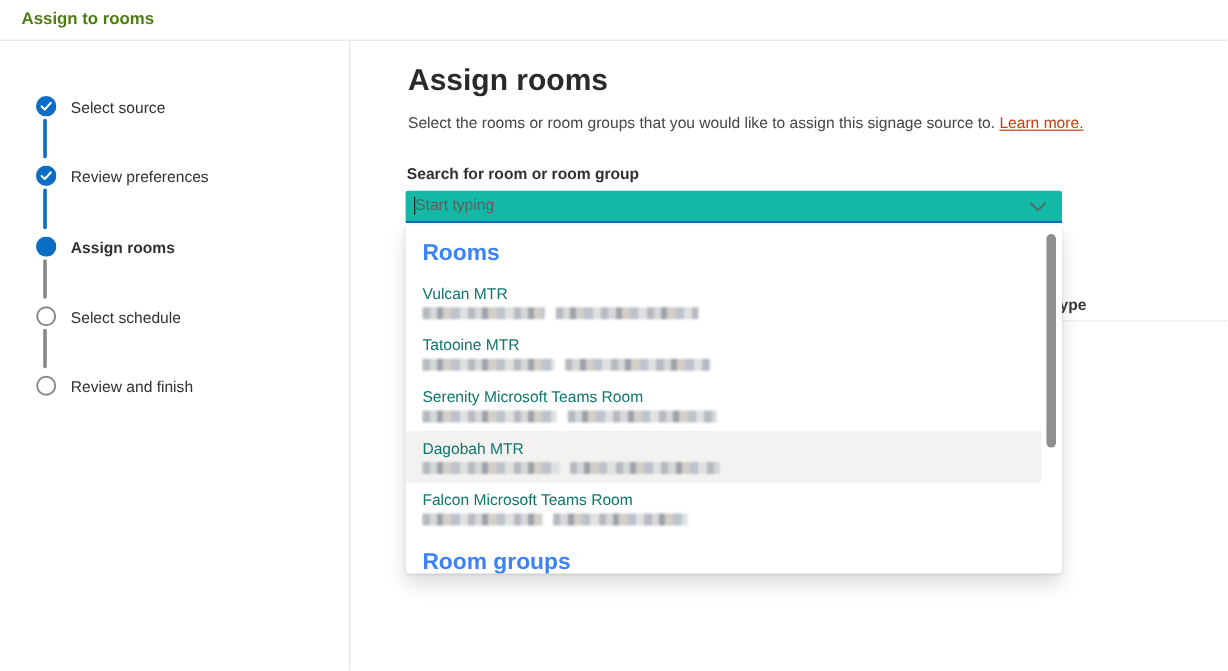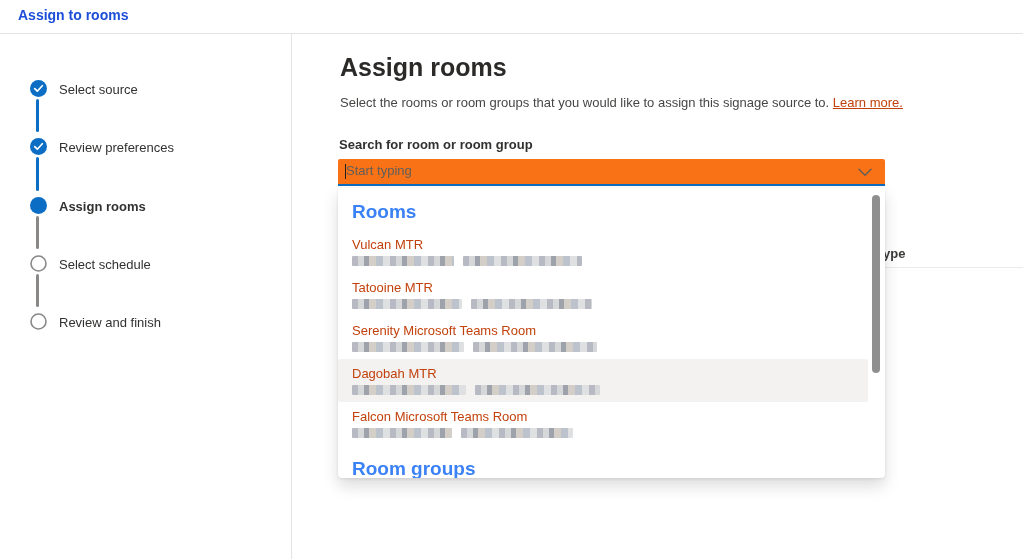--- a/index.html
+++ b/index.html
@@ -3,42 +3,42 @@
 <meta charset="utf-8">
 <style>
   * { margin:0; padding:0; box-sizing:border-box; }
   html,body { background:#fff; }
   #stage {
     position:relative; width:1023px; height:559px; overflow:hidden;
     background:#fff; font-family:"Liberation Sans","DejaVu Sans",sans-serif;
     color:#323130;
   }
   
-  .titlebar-title { position:absolute; left:18px; top:7px; font-size:14px; font-weight:700; color:#1d4ed8; }
+  .titlebar-title { position:absolute; left:18px; top:7px; font-size:14px; font-weight:700; color:#4d7c0f; }
   .top-divider { position:absolute; left:0; top:33px; width:1023px; height:1px; background:#e5e4e2; }
   .v-divider { position:absolute; left:291px; top:34px; width:1px; height:525px; background:#e5e4e2; }
 
   
   .step { position:absolute; left:30px; display:flex; align-items:flex-end; gap:12px; height:20px; }
   .step-label { font-size:13px; color:#323130; white-space:nowrap; }
   .step.current .step-label { font-weight:700; }
   .step-icon { width:17px; height:17px; flex:0 0 17px; }
   .conn { position:absolute; left:36px; width:3px; border-radius:1.5px; }
   .conn.blue { background:#0b6ec4; }
   .conn.gray { background:#8a8886; }
 
   
   .h1 { position:absolute; left:340px; top:53px; font-size:25px; font-weight:700; color:#2b2a29; }
   .subtitle { position:absolute; left:340px; top:95px; font-size:13px; color:#484644; white-space:nowrap; }
   .learn-more { color:#c2410c; text-decoration:underline; cursor:pointer; }
   .field-label { position:absolute; left:339px; top:137px; font-size:13px; font-weight:700; color:#323130; }
 
   .combobox {
     position:absolute; left:338px; top:159px; width:547px; height:27px;
-    background:#f97316; border:none; border-bottom:2px solid #0f6cbd;
+    background:#14b8a6; border:none; border-bottom:2px solid #0f6cbd;
     border-radius:2px 2px 0 0;
   }
   .combobox input {
     width:100%; height:100%; background:transparent; border:none; outline:none;
     font-family:inherit; font-size:13px; color:#323130; padding:0 30px 2px 8px;
   }
   .combobox input::placeholder { color:#605e5c; opacity:1; }
   .caret { position:absolute; left:7px; top:5px; width:1px; height:15px; background:#201f1e; pointer-events:none; }
   .chevron { position:absolute; left:520px; top:9px; width:14px; height:9px; cursor:pointer; }
 
@@ -50,21 +50,21 @@
   .dropdown {
     position:absolute; left:338px; top:188px; width:547px; height:290px;
     background:#fff; z-index:5; border-radius:0 0 4px 4px; overflow:hidden;
     padding-top:6px;
     box-shadow:0 8px 16px rgba(0,0,0,.14), 0 1px 3px rgba(0,0,0,.09);
   }
   .group-header { padding:10px 14px; font-size:19px; font-weight:700; color:#3b82f6; line-height:16px; }
   .group-header.second { padding-top:16px; }
   .room-item { height:43px; padding:7px 14px 0; margin-right:17px; border-radius:2px; cursor:pointer; }
   .room-item.highlighted { background:#f3f2f1; }
-  .room-name { font-size:13px; line-height:16px; color:#c2410c; white-space:nowrap; }
+  .room-name { font-size:13px; line-height:16px; color:#0f766e; white-space:nowrap; }
   .blob { display:flex; gap:9px; margin-top:3px; height:10px; }
   .seg {
     height:10px; border-radius:1px;
     background:repeating-linear-gradient(90deg,#b7bac2 0 6px,#d6d7d9 6px 12px,#9ea3ab 12px 17px,#d3cfc8 17px 24px,#bcc3cd 24px 31px,#dfe0e2 31px 38px);
     filter:blur(0.7px);
   }
   .scroll-thumb { position:absolute; right:5px; top:7px; width:8px; height:178px; background:#8f8f8f; border-radius:4px; z-index:7; cursor:pointer; }
 </style>
 </head>
 <body>

